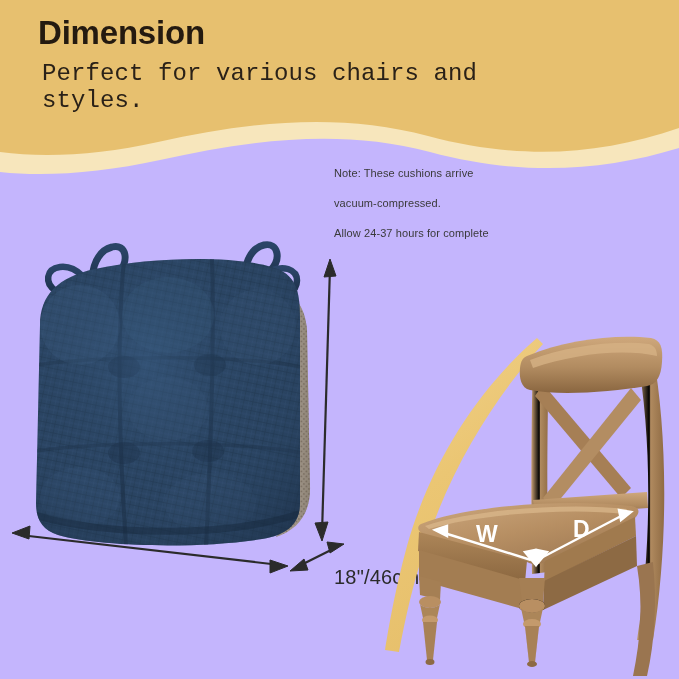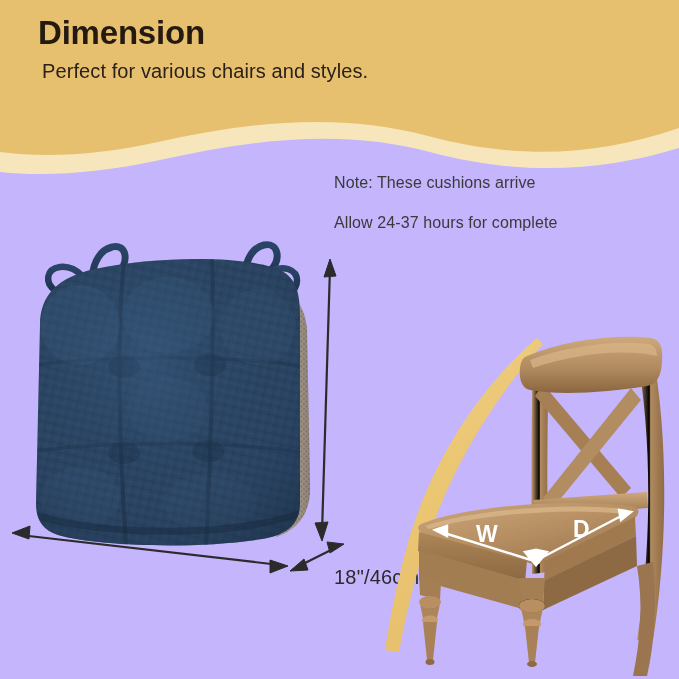--- a/index.html
+++ b/index.html
@@ -34,41 +34,41 @@
   }
   .header-title {
     font-size: 33px;
     font-weight: bold;
     color: #241a10;
     letter-spacing: -0.2px;
     line-height: 1.15;
     margin: 0;
   }
   .header-sub {
-    font-size: 20px;
+    font-size: 24px;
     font-weight: 400;
     color: #2a2118;
     margin: 8px 0 0 4px;
     letter-spacing: 0.1px;
+    font-family: Liberation Mono, monospace;
   }
 
   
   .note-block {
     position: absolute;
     left: 334px;
     top: 158px;
     width: 340px;
   }
   .note-line {
-    font-size: 16px;
+    font-size: 11px;
     color: #3a3a3a;
     line-height: 30px;
     white-space: nowrap;
     letter-spacing: 0.1px;
-    margin-top: 10px;
   }
 
   
   .cushion-stage {
     position: absolute;
     left: 0;
     top: 185px;
     width: 440px;
     height: 420px;
   }
@@ -113,20 +113,21 @@
     </g>
   </svg>
 
   <div class="header-text">
     <div class="header-title">Dimension</div>
     <div class="header-sub">Perfect for various chairs and styles.</div>
   </div>
 
   <div class="note-block">
     <div class="note-line">Note: These cushions arrive</div>
+    <div class="note-line">vacuum-compressed.</div>
     <div class="note-line">Allow 24-37 hours for complete</div>
   </div>
 
   <div class="cushion-stage">
     <svg class="cushion-svg" width="440" height="420" viewBox="0 0 440 420">
       <defs>
 
         <pattern id="linen" width="9" height="9" patternUnits="userSpaceOnUse" patternTransform="rotate(12)">
           <rect width="9" height="9" fill="#2a4462"></rect>
           <path d="M0,0 L0,9" stroke="#33506f" stroke-width="1.1" opacity="0.75"></path>

